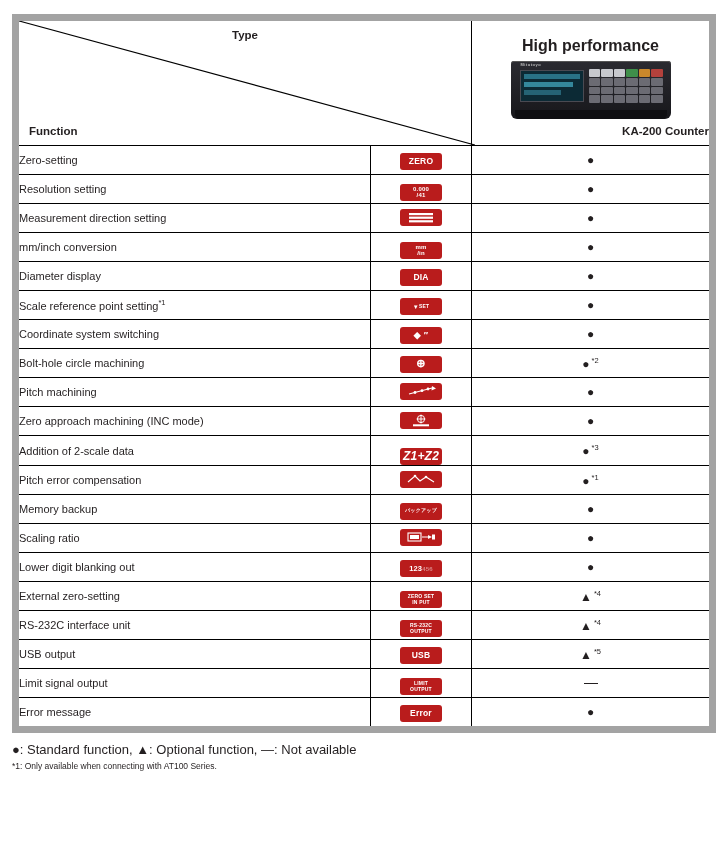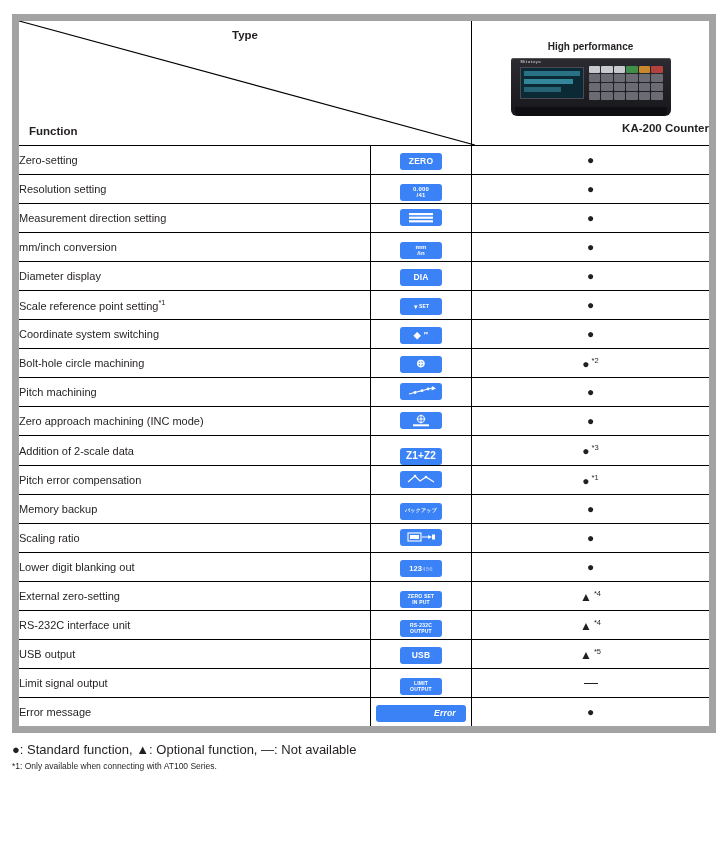--- a/index.html
+++ b/index.html
@@ -56,21 +56,21 @@
     bottom: 8px;
     left: 10px;
     font-size: 11.5px;
   }
   .hdr-right {
     height: 124px;
     text-align: center;
     vertical-align: top;
   }
   .hdr-right .hp-title {
-    font-size: 10px;
+    font-size: 16px;
     margin-top: 8px;
   }
   .hdr-right .counter-name {
     font-size: 11.5px;
     margin-top: 6px;
     text-align: right;
   }
   
   .device {
     width: 160px;
@@ -170,21 +170,21 @@
     border-top: 1px solid #231f20;
     vertical-align: middle;
   }
   
   .key {
     display: inline-flex;
     align-items: center;
     justify-content: center;
     width: 42px;
     height: 17px;
-    background: #3b82f6;
+    background: #b91c1c;
     color: #ffffff;
     border-radius: 3px;
     font-size: 8.5px;
     font-weight: bold;
     letter-spacing: .2px;
     line-height: 1.05;
     text-align: center;
     overflow: hidden;
   }
   .key.small { font-size: 6px; font-weight: bold; }
@@ -332,21 +332,21 @@
                 <circle cx="14" cy="5" r="3.6" fill="none" stroke="#fff" stroke-width="1"></circle>
                 <line x1="14" y1="0.6" x2="14" y2="9.4" stroke="#fff" stroke-width="1"></line>
                 <line x1="9.6" y1="5" x2="18.4" y2="5" stroke="#fff" stroke-width="1"></line>
                 <rect x="6" y="10.3" width="16" height="2" fill="#fff"></rect>
               </svg>
             </span></td>
           <td class="val-cell"><span class="mark">●</span></td>
         </tr>
         <tr>
           <td class="fn-cell"><span>Addition of 2-scale data</span></td>
-          <td class="icon-cell"><span class="key" style="font-size:10px;margin-top:12px;">Z1+Z2</span></td>
+          <td class="icon-cell"><span class="key" style="font-style:italic;font-size:12px;margin-top:12px;">Z1+Z2</span></td>
           <td class="val-cell"><span class="mark">●</span><span class="note">*3</span></td>
         </tr>
         <tr>
           <td class="fn-cell"><span>Pitch error compensation</span></td>
           <td class="icon-cell"><span class="key">
               <svg width="30" height="12" viewBox="0 0 30 12">
                 <path d="M2 9 L9 3 L14 8 L20 4 L28 9" fill="none" stroke="#fff" stroke-width="1.1"></path>
                 <circle cx="9" cy="3" r="1.3" fill="#fff"></circle>
                 <circle cx="20" cy="4" r="1.3" fill="#fff"></circle>
               </svg>
@@ -400,21 +400,21 @@
         <tr>
           <td class="fn-cell"><span>Limit signal output</span></td>
           <td class="icon-cell"><span class="key tiny" style="flex-direction:column;line-height:1.2;">
               <span>LIMIT</span>
               <span>OUTPUT</span>
             </span></td>
           <td class="val-cell"><span class="dash"></span></td>
         </tr>
         <tr>
           <td class="fn-cell"><span>Error message</span></td>
-          <td class="icon-cell"><span class="key" style="font-style:italic;padding-left:48px;">Error</span></td>
+          <td class="icon-cell"><span class="key" style="">Error</span></td>
           <td class="val-cell"><span class="mark">●</span></td>
         </tr>
       </tbody>
   </table>
 
   <div class="notes">
     <div class="bullet">●: Standard function, ▲: Optional function, —: Not available</div>
     <div>*1: Only available when connecting with AT100 Series.</div>
 
   </div>

